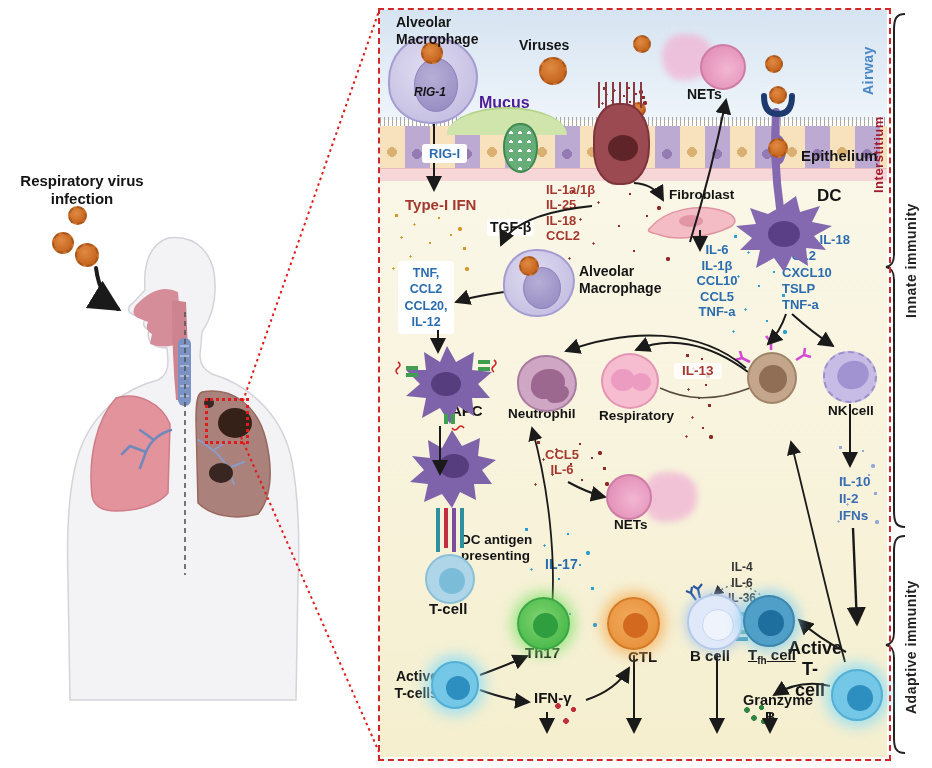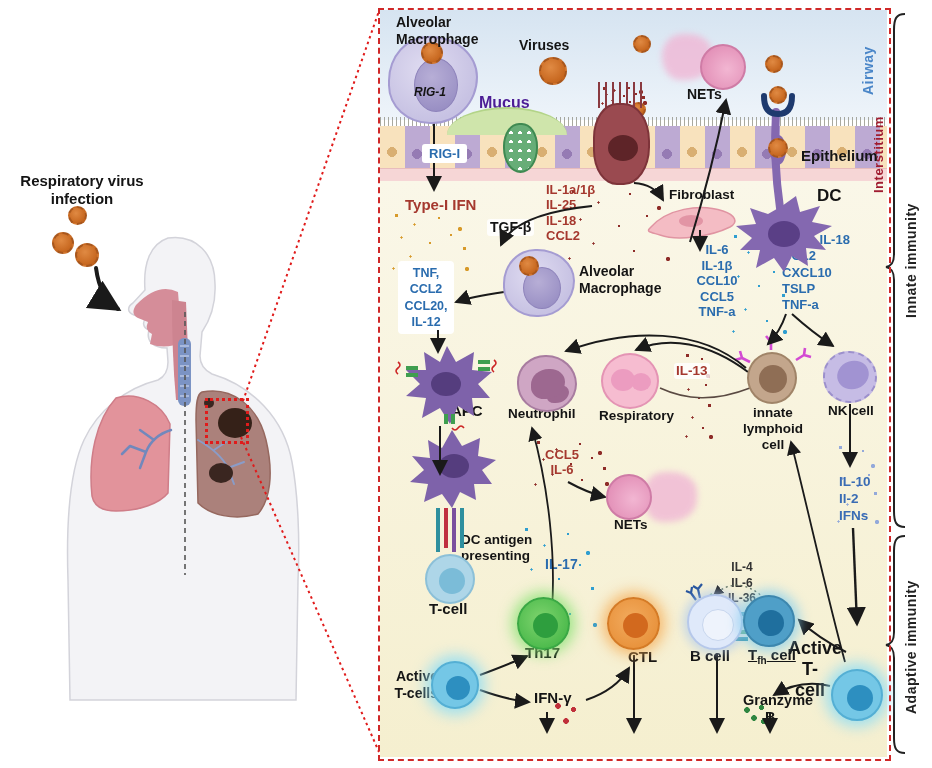--- a/index.html
+++ b/index.html
@@ -82,21 +82,21 @@
   #dc-label{left:801px;top:186px;font-size:17px;margin-left:16px;}
   #dccyto-label{left:782px;top:232px;font-size:13px;line-height:1.25;}
   #alvmac2-label{left:579px;top:263px;font-size:14px;}
   #macbox{left:398px;top:261px;width:56px;background:#fff;border-radius:4px;padding:4px 0;
           text-align:center;font-size:12.5px;line-height:1.3;font-weight:bold;color:#2a6cae;white-space:pre-line;}
   #apc-label{left:451px;top:402px;font-size:15px;}
   #neutrophil-label{left:508px;top:406px;font-size:13.5px;}
   #eosinophil-label{left:599px;top:408px;font-size:13.5px;}
   #ccl5-label{left:545px;top:447px;font-size:13px;text-align:center;}
   #nets2-label{left:614px;top:517px;font-size:13.5px;}
-  #il13-label{left:674px;top:363px;font-size:13.5px;background:rgba(255,255,255,.8);padding:0 2px;border-radius:3px;}
+  #il13-label{left:674px;top:363px;font-size:13.5px;background:rgba(255,255,255,.8);padding:0 8px;border-radius:3px;}
   #ilc-label{left:731px;top:405px;width:84px;text-align:center;font-size:13.5px;}
   #nk-label{left:828px;top:403px;font-size:13.5px;}
   #nkcyto-label{left:839px;top:474px;font-size:13.5px;color:#3a6cb4;line-height:1.25;}
   
   #dcantigen-label{left:461px;top:532px;font-size:13.5px;}
   #tcell-label{left:429px;top:600px;font-size:15px;}
   #il17-label{left:545px;top:556px;font-size:14px;}
   #th17-label{left:525px;top:644px;font-size:15px;}
   #ctl-label{left:616px;top:648px;font-size:15px;margin-left:12px;}
   #bcell-label{left:690px;top:647px;font-size:15px;}
@@ -430,22 +430,20 @@
 CCL2
 CCL20,
 IL-12</div>
   <div class="lbl" id="apc-label">APC</div>
   <div class="lbl" id="neutrophil-label">Neutrophil</div>
   <div class="lbl" id="eosinophil-label">Respiratory</div>
   <div class="lbl red" id="ccl5-label">CCL5
 IL-6</div>
   <div class="lbl" id="nets2-label">NETs</div>
   <div class="lbl red" id="il13-label">IL-13</div>
-  <div class="lbl" id="ilc-label">innate
-lymphoid cell</div>
   <div class="lbl" id="nk-label">NK cell</div>
   <div class="lbl" id="nkcyto-label">IL-10
 Il-2
 IFNs</div>
 
   <div class="lbl" id="dcantigen-label">DC antigen
 presenting</div>
   <div class="lbl" id="tcell-label">T-cell</div>
   <div class="lbl blue" id="il17-label">IL-17</div>
   <div class="lbl" id="th17-label">Th17</div>

